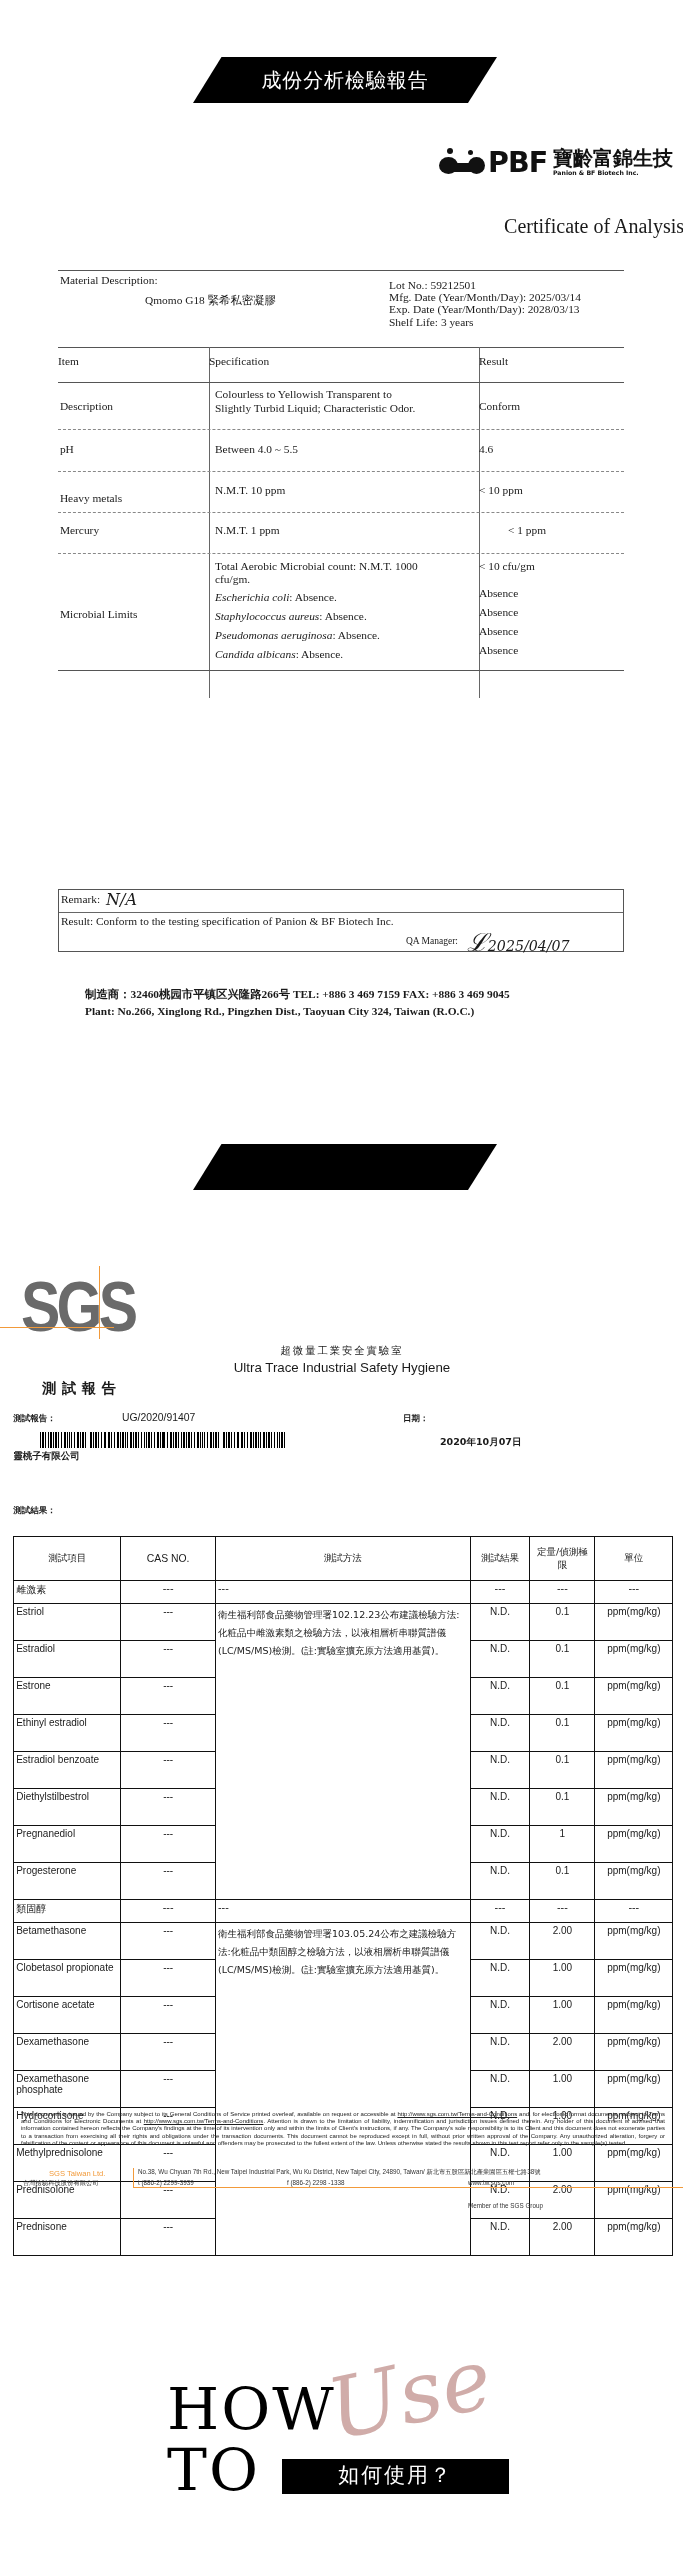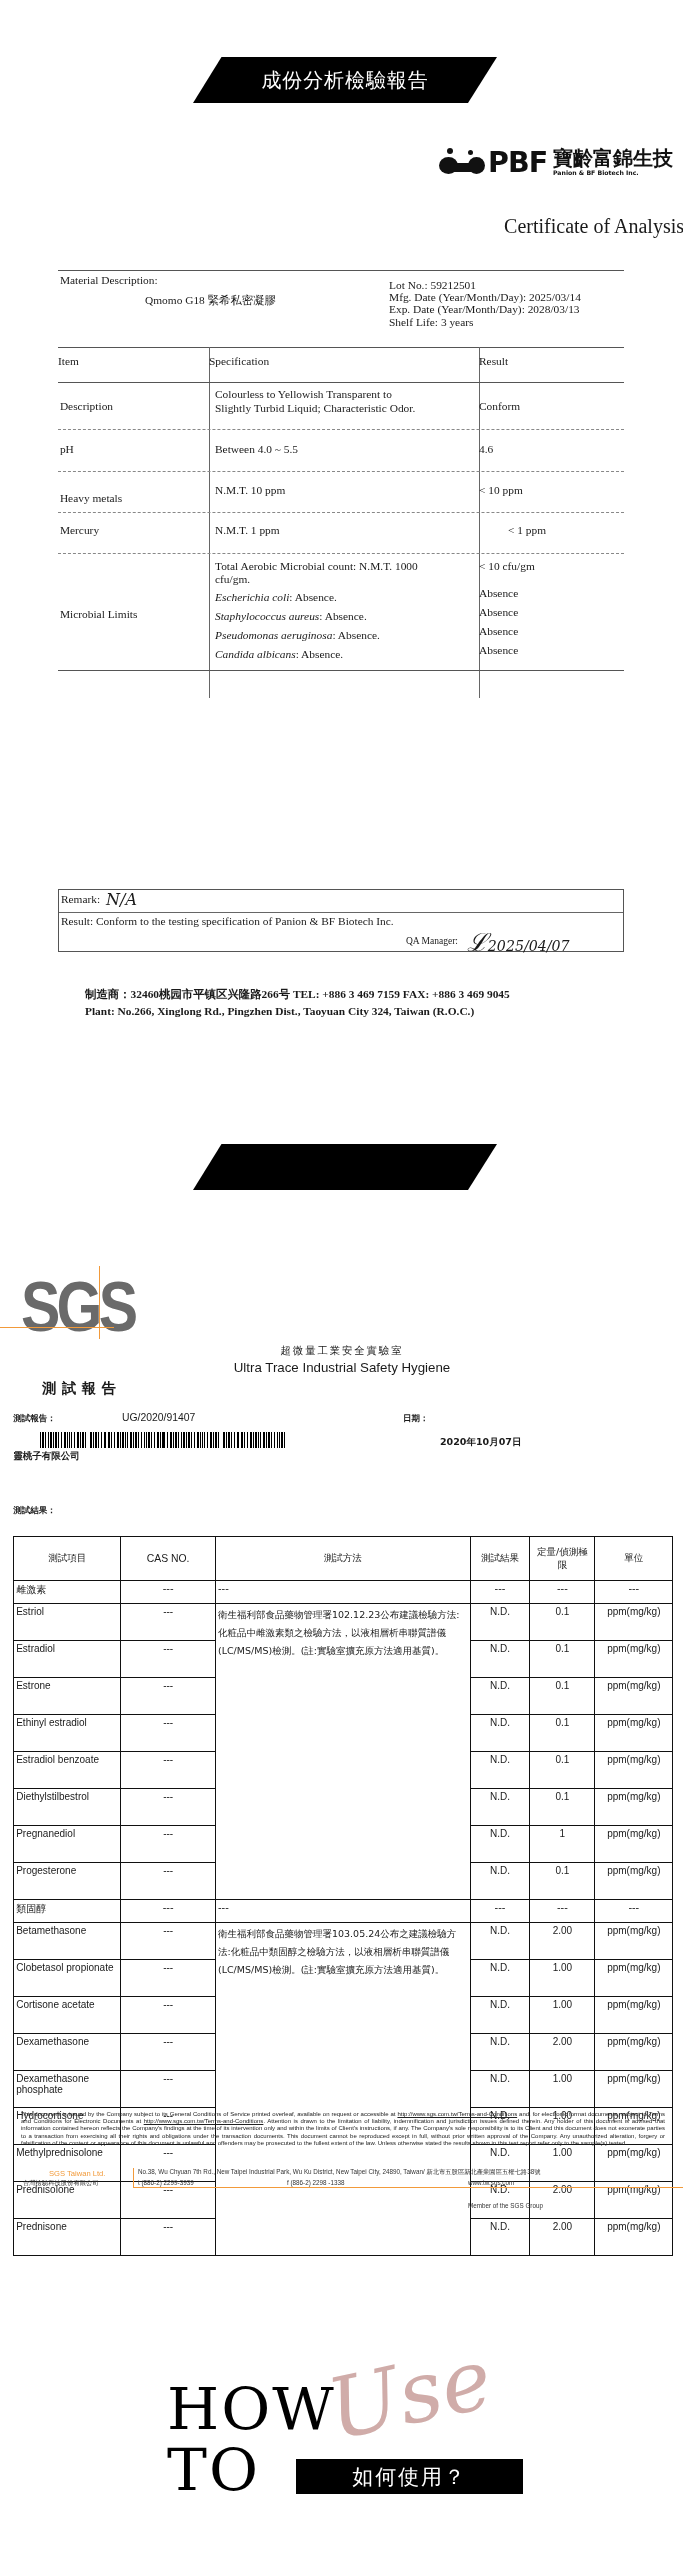--- a/index.html
+++ b/index.html
@@ -59,21 +59,21 @@
   .disclaimer u { text-decoration: underline; }
   .sgs-foot { position: absolute; font-family: "Liberation Sans", sans-serif; font-size: 6.3px; color: #333; white-space: nowrap; }
   .sgs-foot.orange { color: #f29a3a; font-size: 7.6px; }
   .foot-line { position: absolute; left: 133px; top: 2187px; width: 551px; border-top: 0.9px solid #f29a3a; }
   .foot-vline { position: absolute; left: 133px; top: 2168px; height: 19px; border-left: 0.9px solid #f29a3a; }
 
   
   .howto { position: absolute; left: 167px; top: 2379px; font-family: "DejaVu Serif", serif; font-size: 57px; line-height: 61px; color: #000; letter-spacing: 1.9px; font-weight: normal; transform: scaleX(1.05); transform-origin: left; }
   .howto .to { display: block; }
   .use-script { position: absolute; left: 328px; top: 2345px; font-family: "DejaVu Serif", serif; font-style: italic; font-size: 84px; color: #cba4a0; opacity: 0.9; transform: rotate(-12deg); }
-  .how-box { position: absolute; left: 296px; top: 2459px; width: 227px; height: 35px; background: #000; color: #fff; font-family: Liberation Sans, sans-serif; font-size: 21px; line-height: 35px; text-align: center; letter-spacing: 1.9px; }
+  .how-box { position: absolute; left: 282px; top: 2459px; width: 227px; height: 35px; background: #000; color: #fff; font-family: Liberation Mono, monospace; font-size: 21px; line-height: 35px; text-align: center; letter-spacing: 1.9px; }
 </style>
 </head>
 <body>
 
 <div class="banner" style="top:57px;">
   <div class="shape"></div>
   <div class="label">成份分析檢驗報告</div>
 </div>
 
 <div class="pbf-logo">

